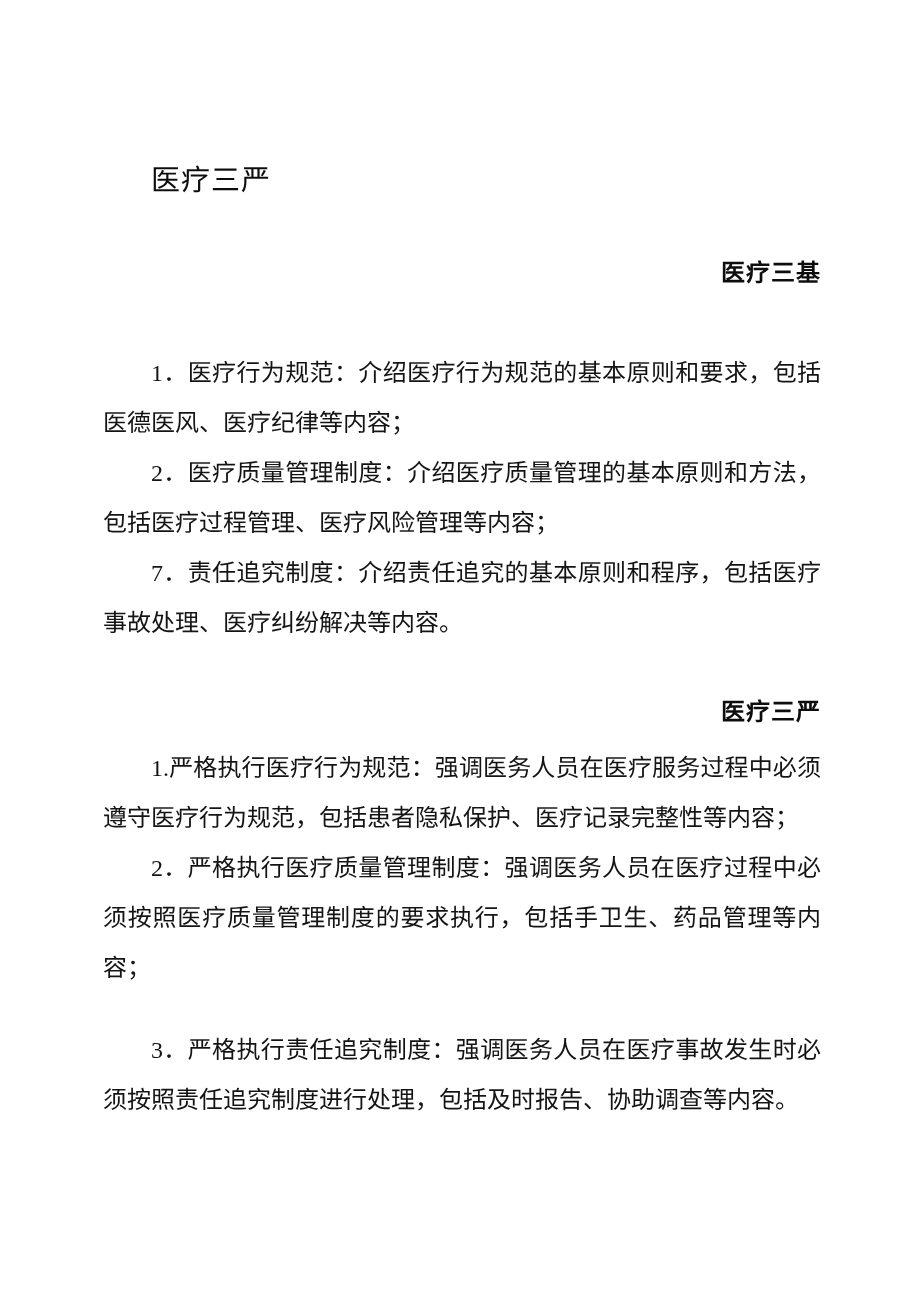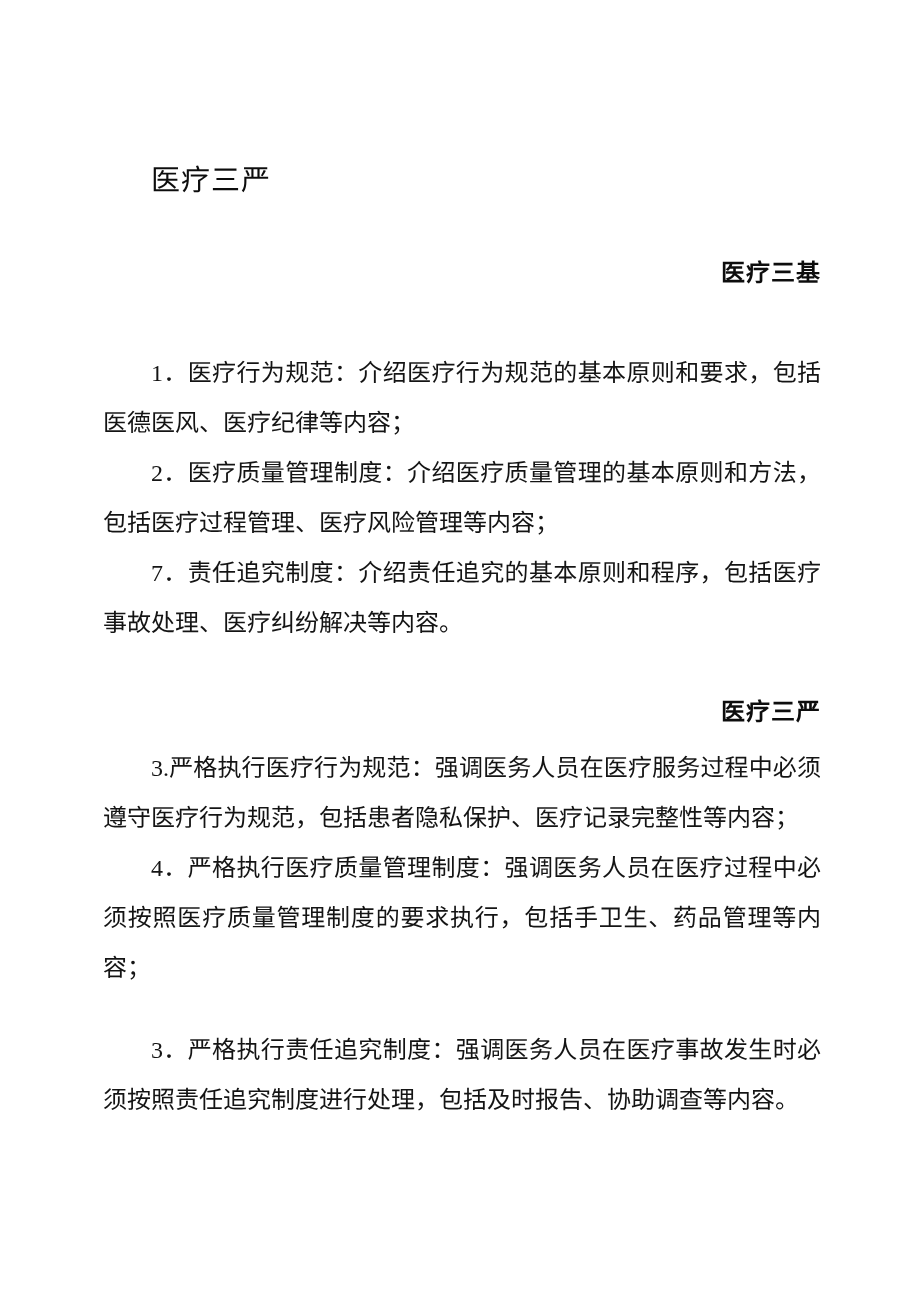--- a/index.html
+++ b/index.html
@@ -78,20 +78,20 @@
     <p class="para first-of-sanji">1．医疗行为规范：介绍医疗行为规范的基本原则和要求，包括医德医风、医疗纪律等内容；</p>
 
     <p class="para">2．医疗质量管理制度：介绍医疗质量管理的基本原则和方法，包括医疗过程管理、医疗风险管理等内容；</p>
 
     <p class="para">7．责任追究制度：介绍责任追究的基本原则和程序，包括医疗事故处理、医疗纠纷解决等内容。</p>
   </section>
 
   <section>
     <h2 class="section-heading sanyan">医疗三严</h2>
 
-    <p class="para first-of-sanyan">3.严格执行医疗行为规范：强调医务人员在医疗服务过程中必须遵守医疗行为规范，包括患者隐私保护、医疗记录完整性等内容；</p>
+    <p class="para first-of-sanyan">1.严格执行医疗行为规范：强调医务人员在医疗服务过程中必须遵守医疗行为规范，包括患者隐私保护、医疗记录完整性等内容；</p>
 
-    <p class="para">4．严格执行医疗质量管理制度：强调医务人员在医疗过程中必须按照医疗质量管理制度的要求执行，包括手卫生、药品管理等内容；</p>
+    <p class="para">2．严格执行医疗质量管理制度：强调医务人员在医疗过程中必须按照医疗质量管理制度的要求执行，包括手卫生、药品管理等内容；</p>
 
     <p class="para gap-above">3．严格执行责任追究制度：强调医务人员在医疗事故发生时必须按照责任追究制度进行处理，包括及时报告、协助调查等内容。</p>
   </section>
 
 </div>
 
 </body></html>

